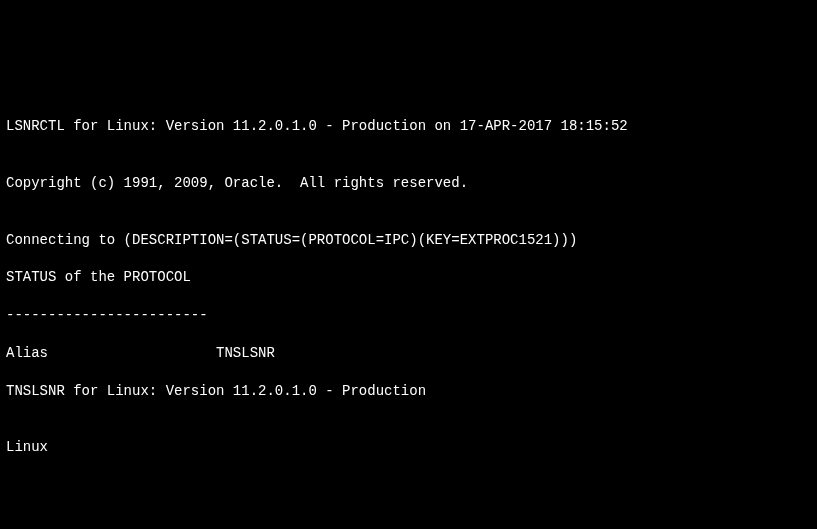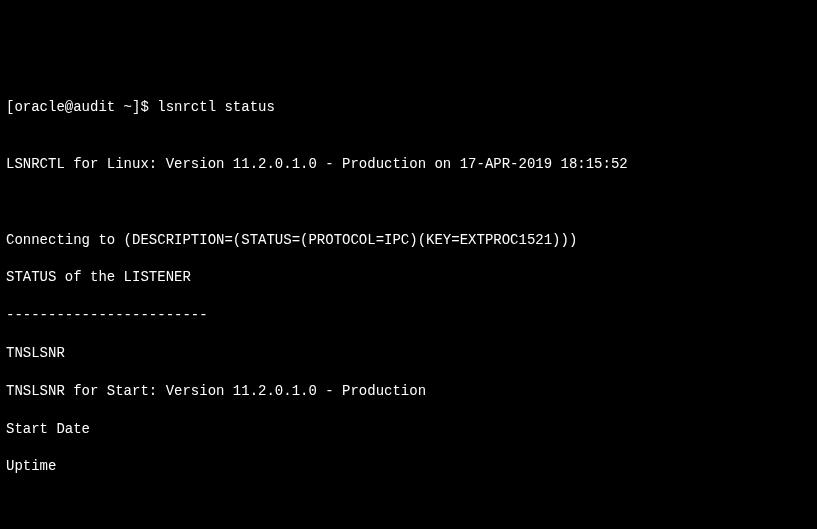--- a/index.html
+++ b/index.html
@@ -29,32 +29,32 @@
       width: 25ch;
       display: inline-block;
     }
   </style>
 </head>
 <body>
 
 
 
 <div class="term">
-<div><span>[oracle@audit ~]$ </span><span>lsnrctl status</span></div>
 <div></div>
-<div>LSNRCTL for Linux: Version 11.2.0.1.0 - Production on 17-APR-2019 18:15:52</div>
+<div>LSNRCTL for Linux: Version 11.2.0.1.0 - Production on 17-APR-2017 18:15:52</div>
 <div></div>
+<div>Copyright (c) 1991, 2009, Oracle.  All rights reserved.</div>
 <div></div>
 <div>Connecting to (DESCRIPTION=(STATUS=(PROTOCOL=IPC)(KEY=EXTPROC1521)))</div>
-<div>STATUS of the LISTENER</div>
+<div>STATUS of the PROTOCOL</div>
 <div>------------------------</div>
-<div class="kv-row"><span>TNSLSNR</span></div>
-<div class="kv-row"><span>TNSLSNR for Start: Version 11.2.0.1.0 - Production</span></div>
-<div class="kv-row"><span class="kv-label">Start Date</span></div>
-<div class="kv-row"><span class="kv-label">Uptime</span></div>
+<div class="kv-row"><span class="kv-label">Alias</span><span>TNSLSNR</span></div>
+<div class="kv-row"><span>TNSLSNR for Linux: Version 11.2.0.1.0 - Production</span></div>
+<div class="kv-row"></div>
+<div class="kv-row"><span class="kv-label">Linux</span></div>
 
 
 
 
 
 
 
 
 
 

